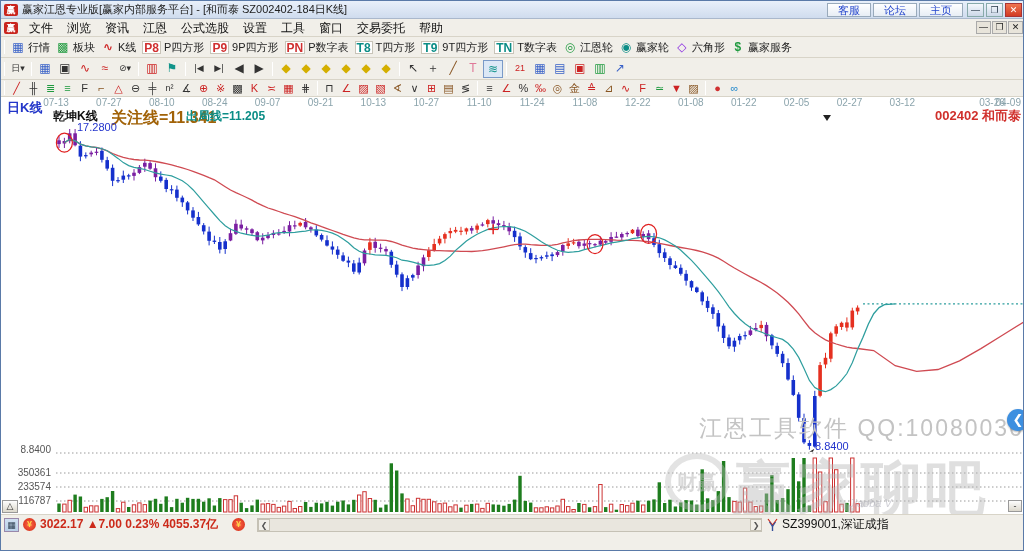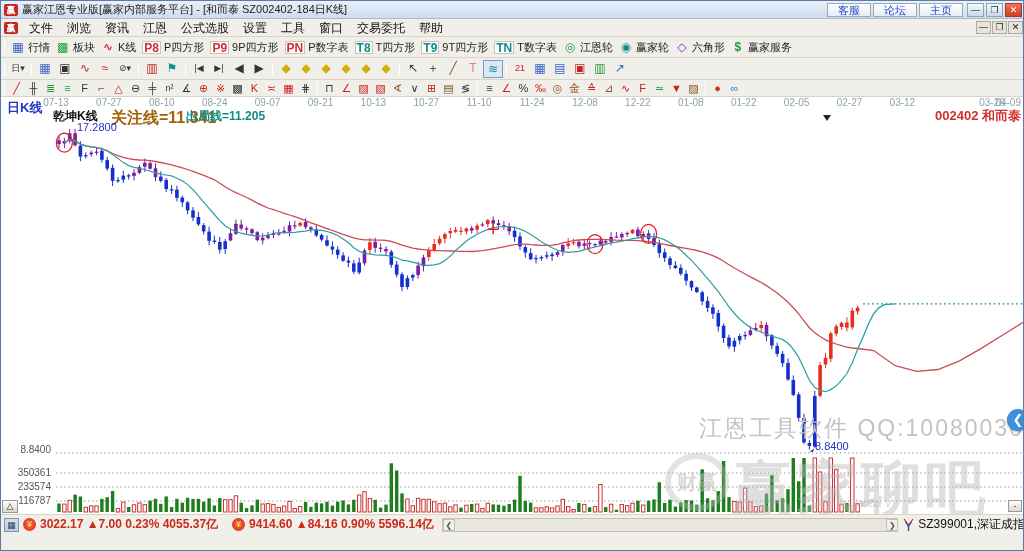--- a/index.html
+++ b/index.html
@@ -717,21 +717,21 @@
         <div class="date-lbl" style="left: 55px;">07-13</div>
         <div class="date-lbl" style="left: 107.9px;">07-27</div>
         <div class="date-lbl" style="left: 160.8px;">08-10</div>
         <div class="date-lbl" style="left: 213.7px;">08-24</div>
         <div class="date-lbl" style="left: 266.6px;">09-07</div>
         <div class="date-lbl" style="left: 319.5px;">09-21</div>
         <div class="date-lbl" style="left: 372.4px;">10-13</div>
         <div class="date-lbl" style="left: 425.3px;">10-27</div>
         <div class="date-lbl" style="left: 478.2px;">11-10</div>
         <div class="date-lbl" style="left: 531.1px;">11-24</div>
-        <div class="date-lbl" style="left: 584px;">12-08</div>
+        <div class="date-lbl" style="left: 584px;">11-08</div>
         <div class="date-lbl" style="left: 636.9px;">12-22</div>
         <div class="date-lbl" style="left: 689.8px;">01-08</div>
         <div class="date-lbl" style="left: 742.7px;">01-22</div>
         <div class="date-lbl" style="left: 795.6px;">02-05</div>
         <div class="date-lbl" style="left: 848.5px;">02-27</div>
         <div class="date-lbl" style="left: 901.4px;">03-12</div>
         <div class="date-lbl" style="left: 991px;">03-26</div>
         <div class="date-lbl" style="left: 1007.2px;">04-09</div>
       </div>
     <div class="ov lbl-kline">日K线</div>
@@ -753,21 +753,20 @@
     <div class="ov nav-circle">❮</div>
     <div class="ov mini-btn" style="left:1px;top:403px;width:16px;height:13px;">△</div>
     <div class="ov mini-btn" style="left:1007px;top:403px;width:14px;height:12px;">-</div>
   </div>
 
   <div class="statusbar">
     <div class="grid-ic">▦</div>
     <div class="coin">¥</div>
     <span class="idx"><span>3022.17</span>&nbsp;<span>▲7.00</span>&nbsp;<span>0.23%</span>&nbsp;<span>4055.37亿</span></span>
     <div class="coin" style="margin-left:14px;">¥</div>
-    <span class="idx"><span>9414.60</span>&nbsp;<span>▲84.16</span>&nbsp;<span>0.90%</span>&nbsp;<span>5596.14亿</span></span>
     <div class="hscroll" style="width:505px;">
       <div class="harrow">❮</div>
       <div class="htrack"></div>
       <div class="harrow">❯</div>
     </div>
     <div class="sb-right">
       <svg width="13" height="15">
         <path d="M2 2 L6.5 8 L11 2" stroke="#cc2a1a" fill="none" stroke-width="1.2"></path>
         <path d="M3.5 5 L6.5 9.5 L9.5 5" stroke="#334d99" fill="none" stroke-width="1.2"></path>
         <line x1="6.5" y1="8" x2="6.5" y2="14" stroke="#334d99" stroke-width="1.4"></line>

